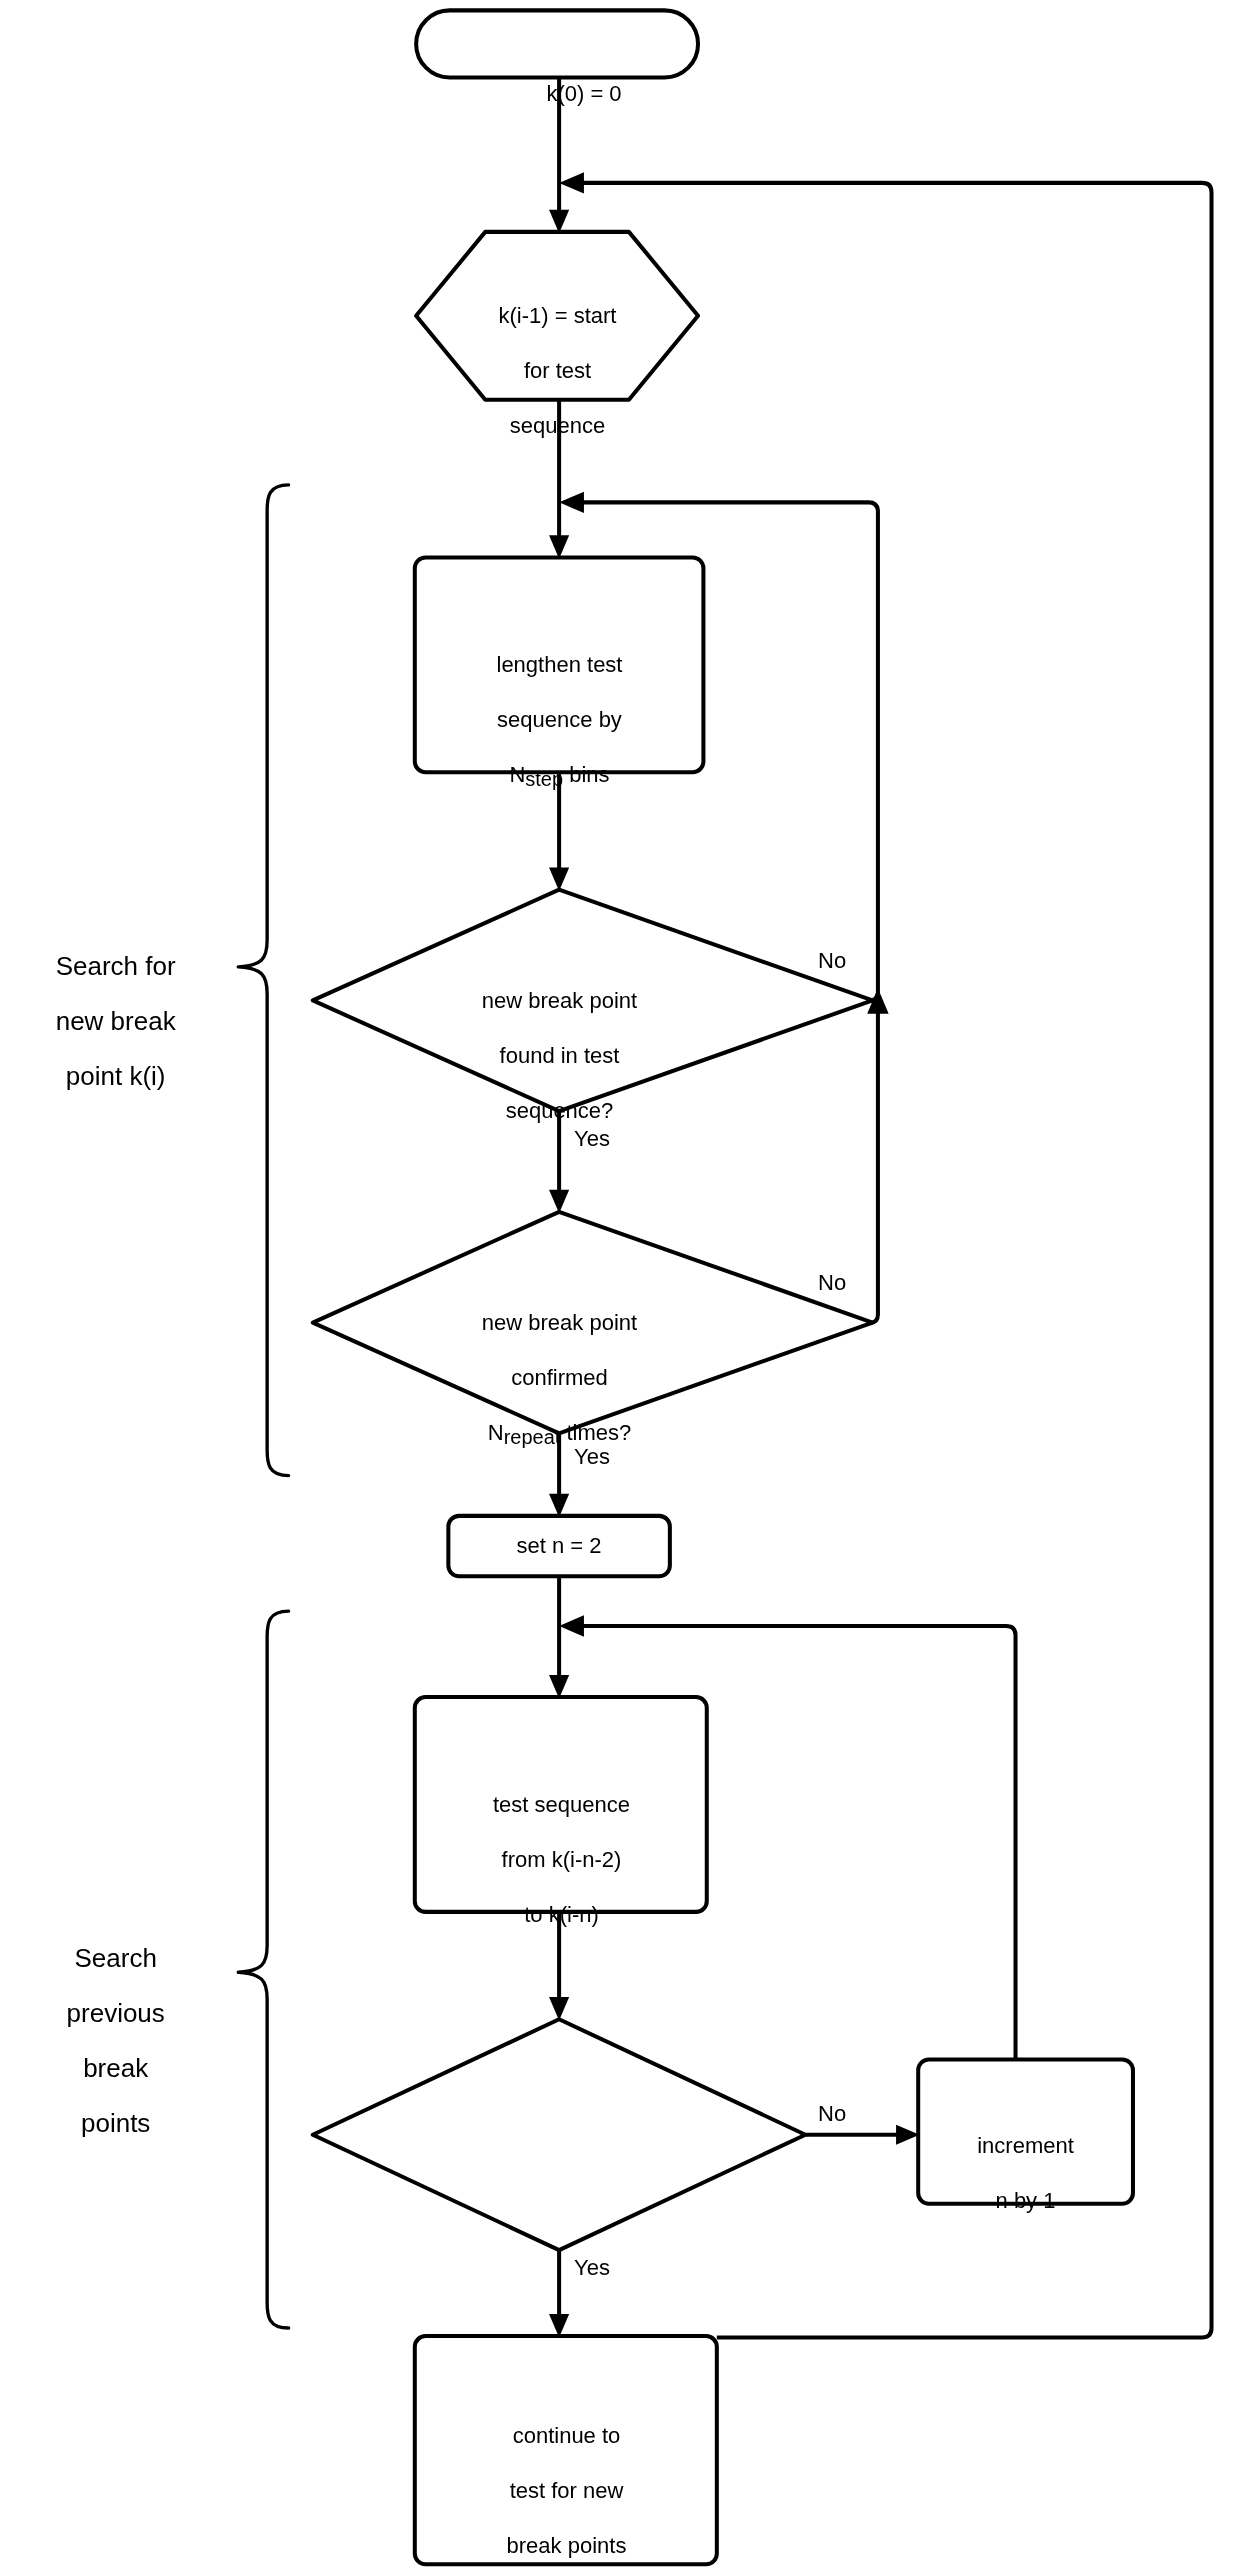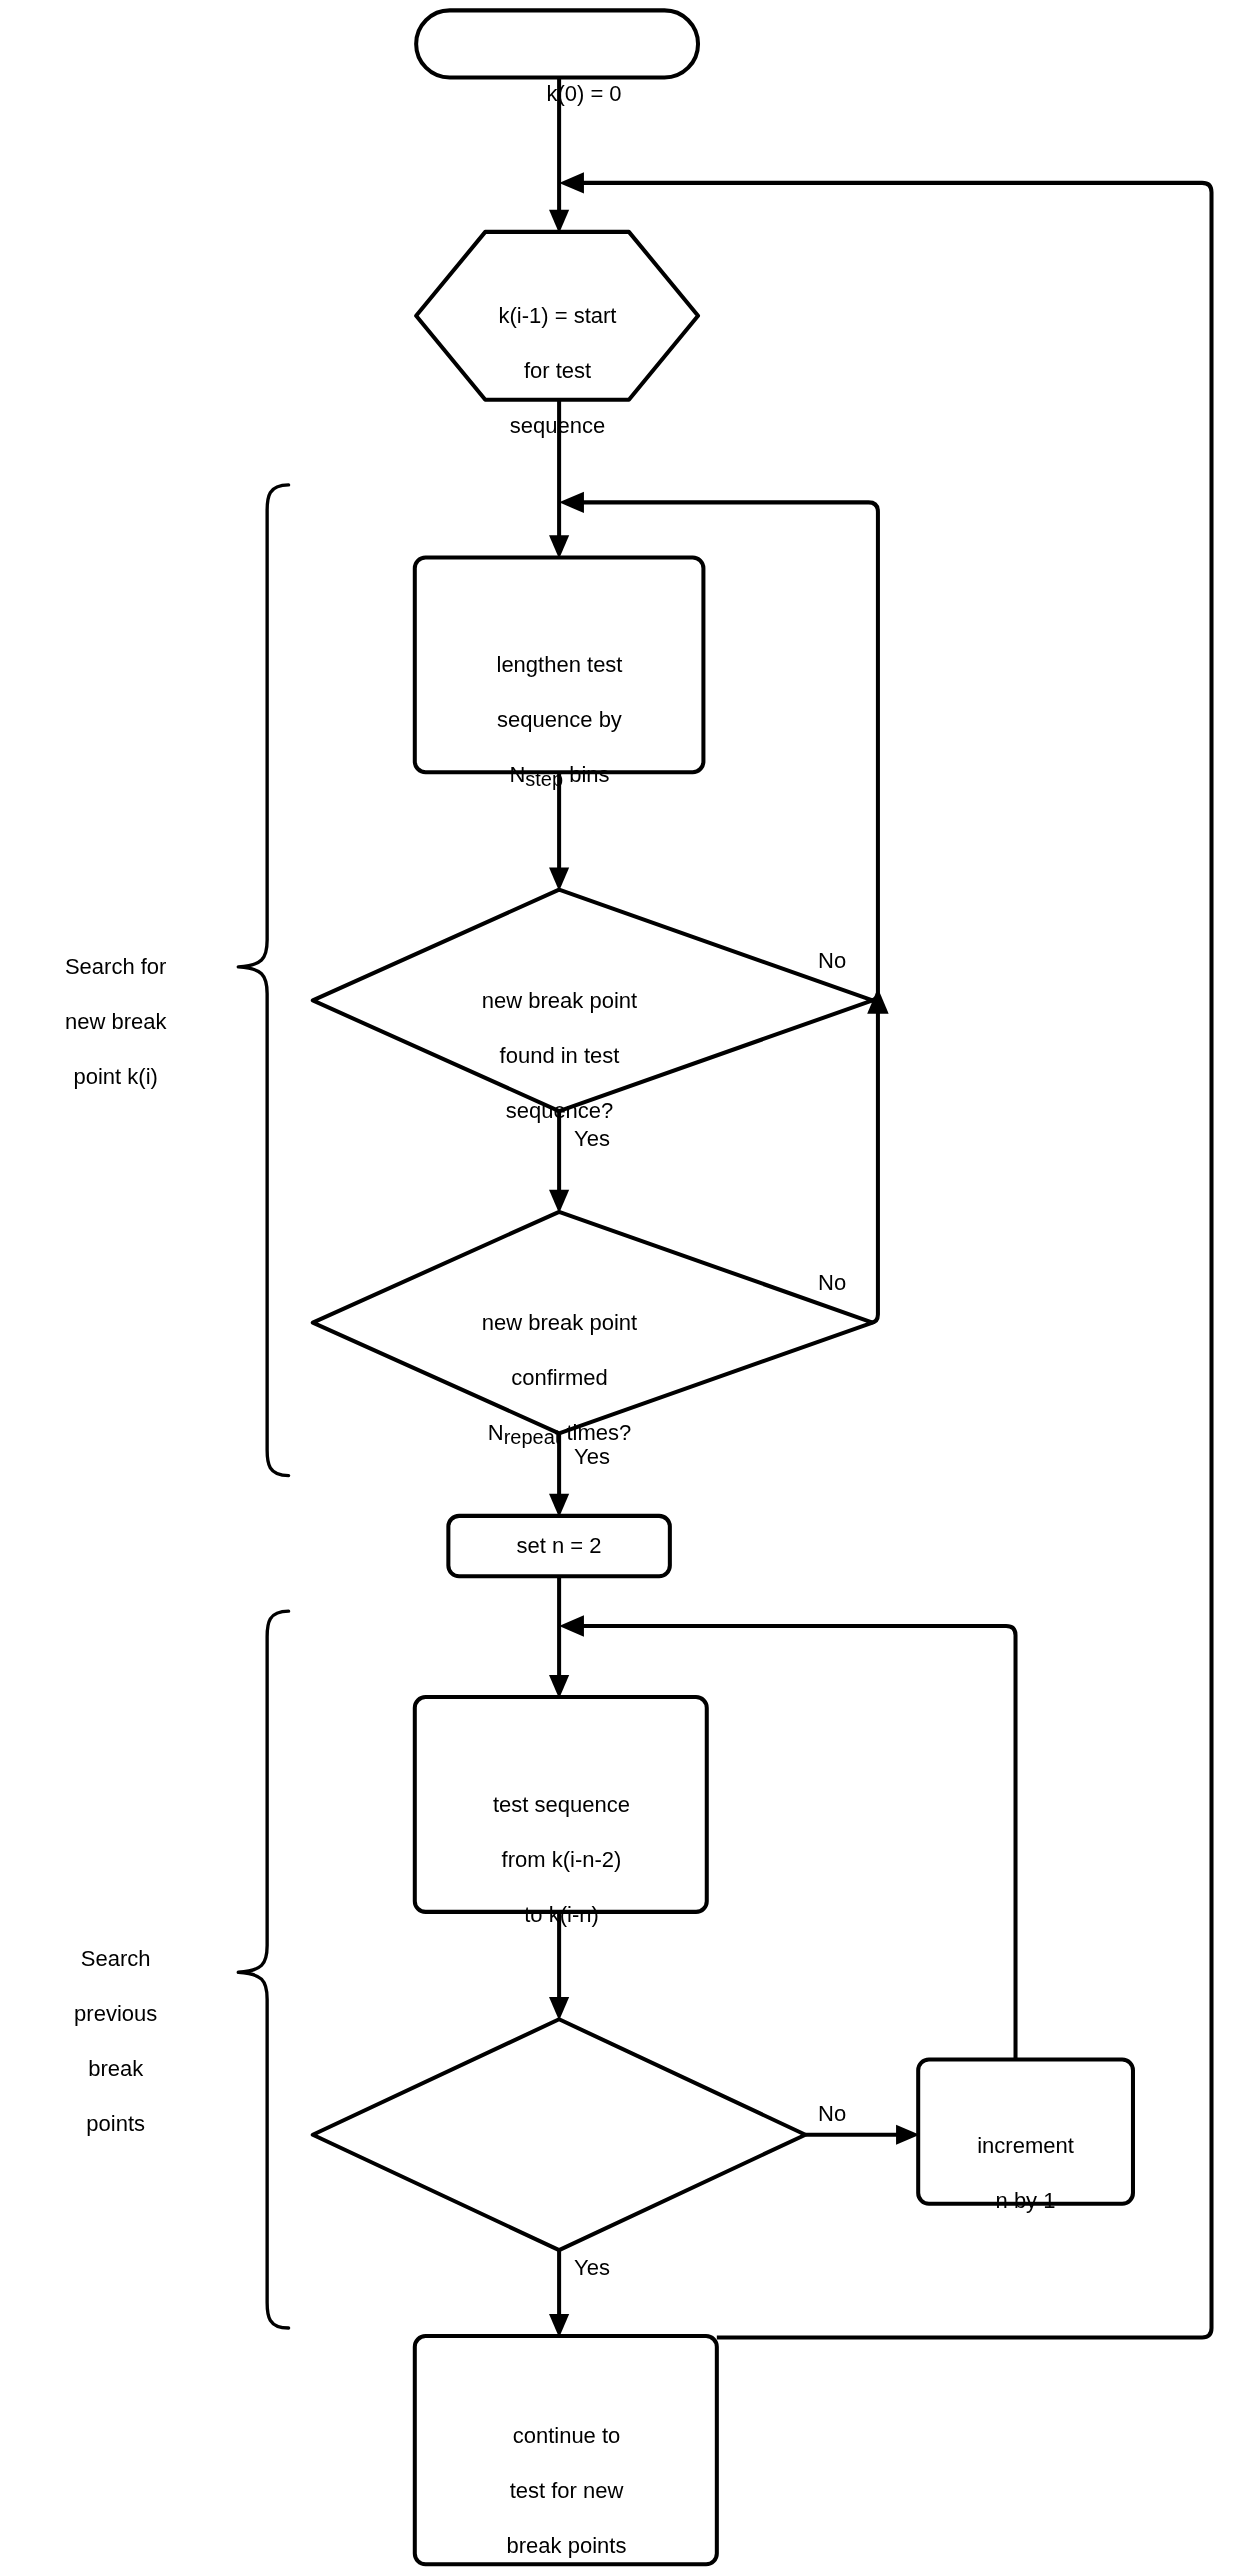--- a/index.html
+++ b/index.html
@@ -73,21 +73,21 @@
     font-size: 22px;
     line-height: 27px;
     white-space: nowrap;
     text-align: center;
   }
   .group-label {
     position: absolute;
     text-align: center;
     color: #000000;
     font-family: "Liberation Sans", sans-serif;
-    font-size: 22px;
+    font-size: 26px;
     line-height: 27.5px;
     white-space: pre-line;
   }
 </style>
 </head>
 <body>
 
 <div id="page">
 
   <svg id="flow-svg" viewBox="0 0 1840 3837">

